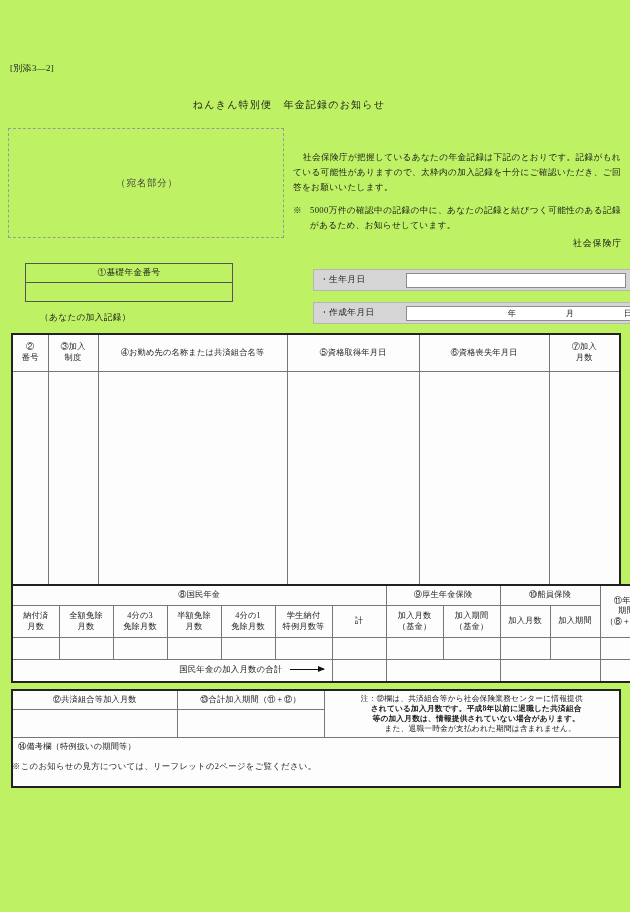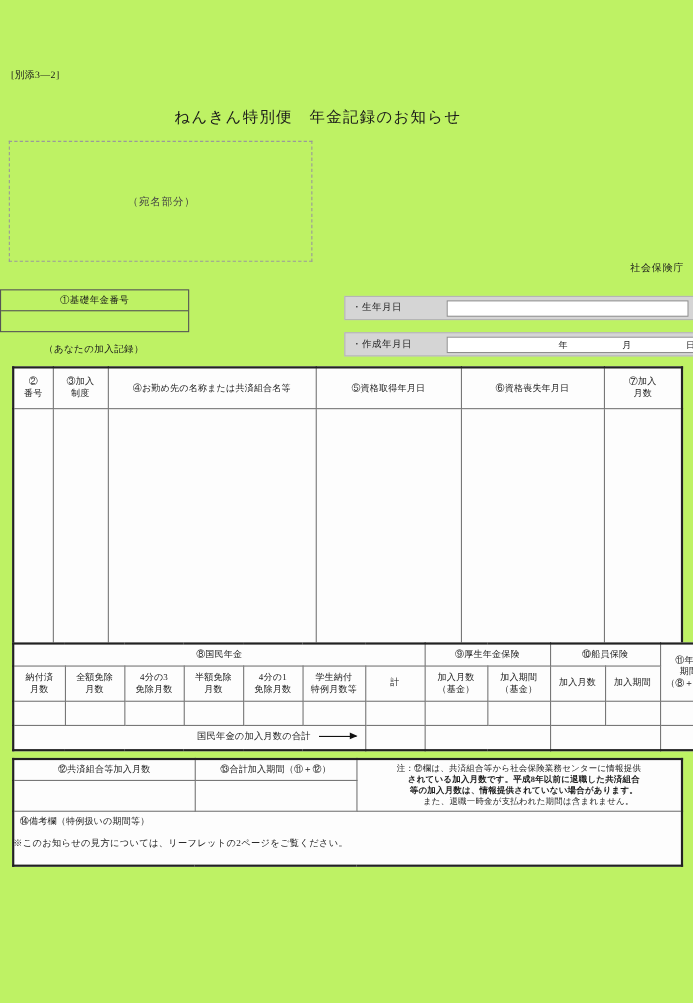--- a/index.html
+++ b/index.html
@@ -26,21 +26,21 @@
     top: 62px;
     font-size: 9px;
     letter-spacing: 0.3px;
   }
   .doc-title {
     position: absolute;
     left: 0;
     top: 98px;
     width: 548px;
     text-align: center;
-    font-size: 14px;
+    font-size: 10px;
     letter-spacing: 1.2px;
     padding-left: 30px;
     box-sizing: border-box;
   }
 
   
   .addr-box {
     position: absolute;
     left: 8px;
     top: 128px;
@@ -89,23 +89,23 @@
     top: 237px;
     width: 622px;
     text-align: right;
     font-size: 9px;
     letter-spacing: 0.8px;
   }
 
   
   .bpn-box {
     position: absolute;
-    left: 0;
+    left: 25px;
     top: 263px;
-    width: 172px;
+    width: 208px;
     border: 1px solid #555;
     box-sizing: border-box;
   }
   .bpn-head {
     border-bottom: 1px solid #555;
     text-align: center;
     font-size: 8.6px;
     padding: 3px 0 3px;
     letter-spacing: 0.4px;
   }
@@ -258,20 +258,27 @@
 <div id="page">
 
   <div class="bessi">[別添3—2]</div>
 
   <div class="doc-title">ねんきん特別便　年金記録のお知らせ</div>
 
   <div class="addr-box">
     <div class="addr-label">（宛名部分）</div>
   </div>
 
+  <div class="intro">
+    <p class="p1">社会保険庁が把握しているあなたの年金記録は下記のとおりです。記録がもれている可能性がありますので、太枠内の加入記録を十分にご確認いただき、ご回答をお願いいたします。</p>
+    <p class="p2">
+      <span class="mark">※</span>
+      <span>5000万件の確認中の記録の中に、あなたの記録と結びつく可能性のある記録があるため、お知らせしています。</span>
+    </p>
+  </div>
 
   <div class="issuer">社会保険庁</div>
 
   <div class="bpn-box">
     <div class="bpn-head">①基礎年金番号</div>
     <div class="bpn-body"></div>
   </div>
 
   <div class="your-record">（あなたの加入記録）</div>
 

